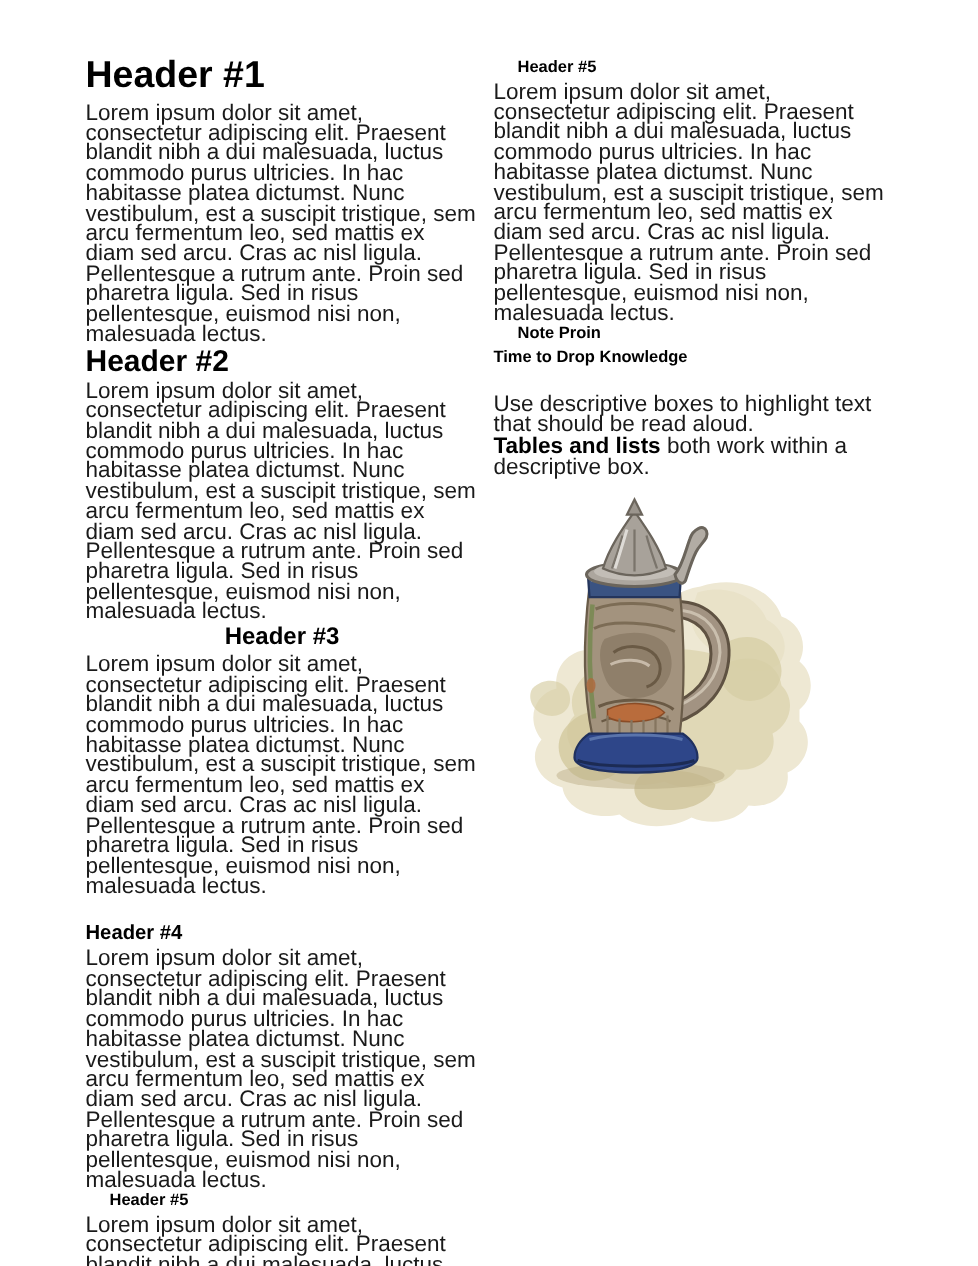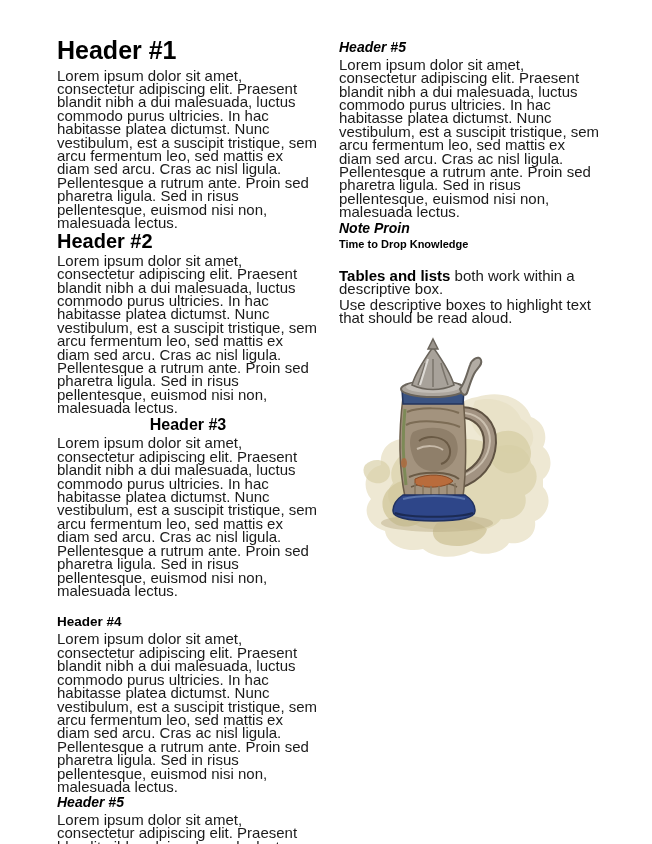--- a/index.html
+++ b/index.html
@@ -5,29 +5,29 @@
   html,body{margin:0;padding:0;}
   body{
     width:652px;height:844px;overflow:hidden;background:#ffffff;
     font-family:"Liberation Sans","DejaVu Sans",sans-serif;
     color:#1a1a1a;
   }
   .page{
     box-sizing:border-box;
     width:560px;height:844px;
     padding:38px 57px 0 57px;
-    display:flex;gap:20px;
+    display:flex;gap:10px;
   }
   .col{width:262px;flex:0 0 262px;}
   h1,h2,h3,h4,h5,h6{color:#000;font-weight:700;}
   h1{font-size:25px;line-height:1.02;margin:0 0 5px 0;}
   h2{font-size:20px;line-height:1.02;margin:2px 0 2px 0;}
   h3{font-size:16px;line-height:1.05;margin:2px 0 3px 0;text-align:center;}
   h4{font-size:13.5px;line-height:1.05;margin:18px 0 3px 0;}
-  h5{font-size:14px;line-height:1.05;margin:2px 0 3px 0;font-style:italic;}
+  h5{font-size:11px;line-height:1.05;margin:2px 0 3px 16px;}
   h6{font-size:11px;line-height:1.05;margin:4px 0 18px 0;}
   p{font-size:15px;line-height:13.4px;margin:0 0 2px 0;}
   p b{color:#000;}
   figure{margin:13px 0 0 18px;width:270px;height:225px;}
 </style>
 </head>
 <body>
 
 <div class="page">
 
@@ -44,22 +44,22 @@
     <p>Lorem ipsum dolor sit amet, consectetur adipiscing elit. Praesent blandit nibh a dui malesuada, luctus commodo purus ultricies. In hac habitasse platea dictumst. Nunc vestibulum, est a suscipit tristique, sem arcu fermentum leo, sed mattis ex diam sed arcu. Cras ac nisl ligula. Pellentesque a rutrum ante. Proin sed pharetra ligula. Sed in risus pellentesque, euismod nisi non, malesuada lectus.</p>
   </div>
 
   <div class="col">
     <h5>Header #5</h5>
     <p>Lorem ipsum dolor sit amet, consectetur adipiscing elit. Praesent blandit nibh a dui malesuada, luctus commodo purus ultricies. In hac habitasse platea dictumst. Nunc vestibulum, est a suscipit tristique, sem arcu fermentum leo, sed mattis ex diam sed arcu. Cras ac nisl ligula. Pellentesque a rutrum ante. Proin sed pharetra ligula. Sed in risus pellentesque, euismod nisi non, malesuada lectus.</p>
 
     <h5>Note Proin</h5>
 
     <h6>Time to Drop Knowledge</h6>
+    <p>Use descriptive boxes to highlight text that should be read aloud.</p>
     <p><b>Tables and lists</b><span> both work within a descriptive box.</span></p>
-    <p>Use descriptive boxes to highlight text that should be read aloud.</p>
 
     <figure>
       <svg width="270" height="225" viewBox="0 0 270 225" aria-hidden="true">
         <g>
           <path fill="#eee8d3" d="M120,60 C145,52 168,62 174,80 C186,84 192,98 186,110 C196,118 196,134 186,142 L186,150 C196,160 192,178 178,184 C180,198 168,208 152,206 C146,216 128,220 114,214 C100,222 78,222 66,212 C48,216 30,208 28,194 C12,190 4,174 14,162 C4,150 8,132 24,128 C22,112 34,100 52,102 C56,88 72,80 88,84 C94,70 106,62 120,60 Z"></path>
           <path fill="#e8e1c6" opacity="0.9" d="M118,64 C136,58 158,66 164,82 C176,88 180,102 172,112 C160,120 140,116 132,104 C120,100 112,88 114,76 Z"></path>
           <path fill="#ddd5b0" opacity="0.85" d="M60,110 C80,100 120,98 140,110 C158,104 172,112 174,126 C184,136 180,152 168,158 C172,172 160,184 144,182 C136,194 112,198 96,190 C76,196 52,190 46,176 C32,172 26,156 36,146 C30,132 40,116 60,110 Z"></path>
           <path fill="#d6cda4" opacity="0.75" d="M140,96 C154,90 168,96 172,108 C178,120 170,134 156,136 C144,138 132,128 132,114 C132,106 134,100 140,96 Z"></path>
           <path fill="#d2c89e" opacity="0.8" d="M34,150 C44,140 62,142 70,152 C80,160 78,176 66,182 C58,192 40,192 32,182 C22,172 24,158 34,150 Z"></path>
           <path fill="#cfc49b" opacity="0.8" d="M80,186 C96,180 120,182 130,192 C128,204 108,212 90,208 C76,206 72,194 80,186 Z"></path>

